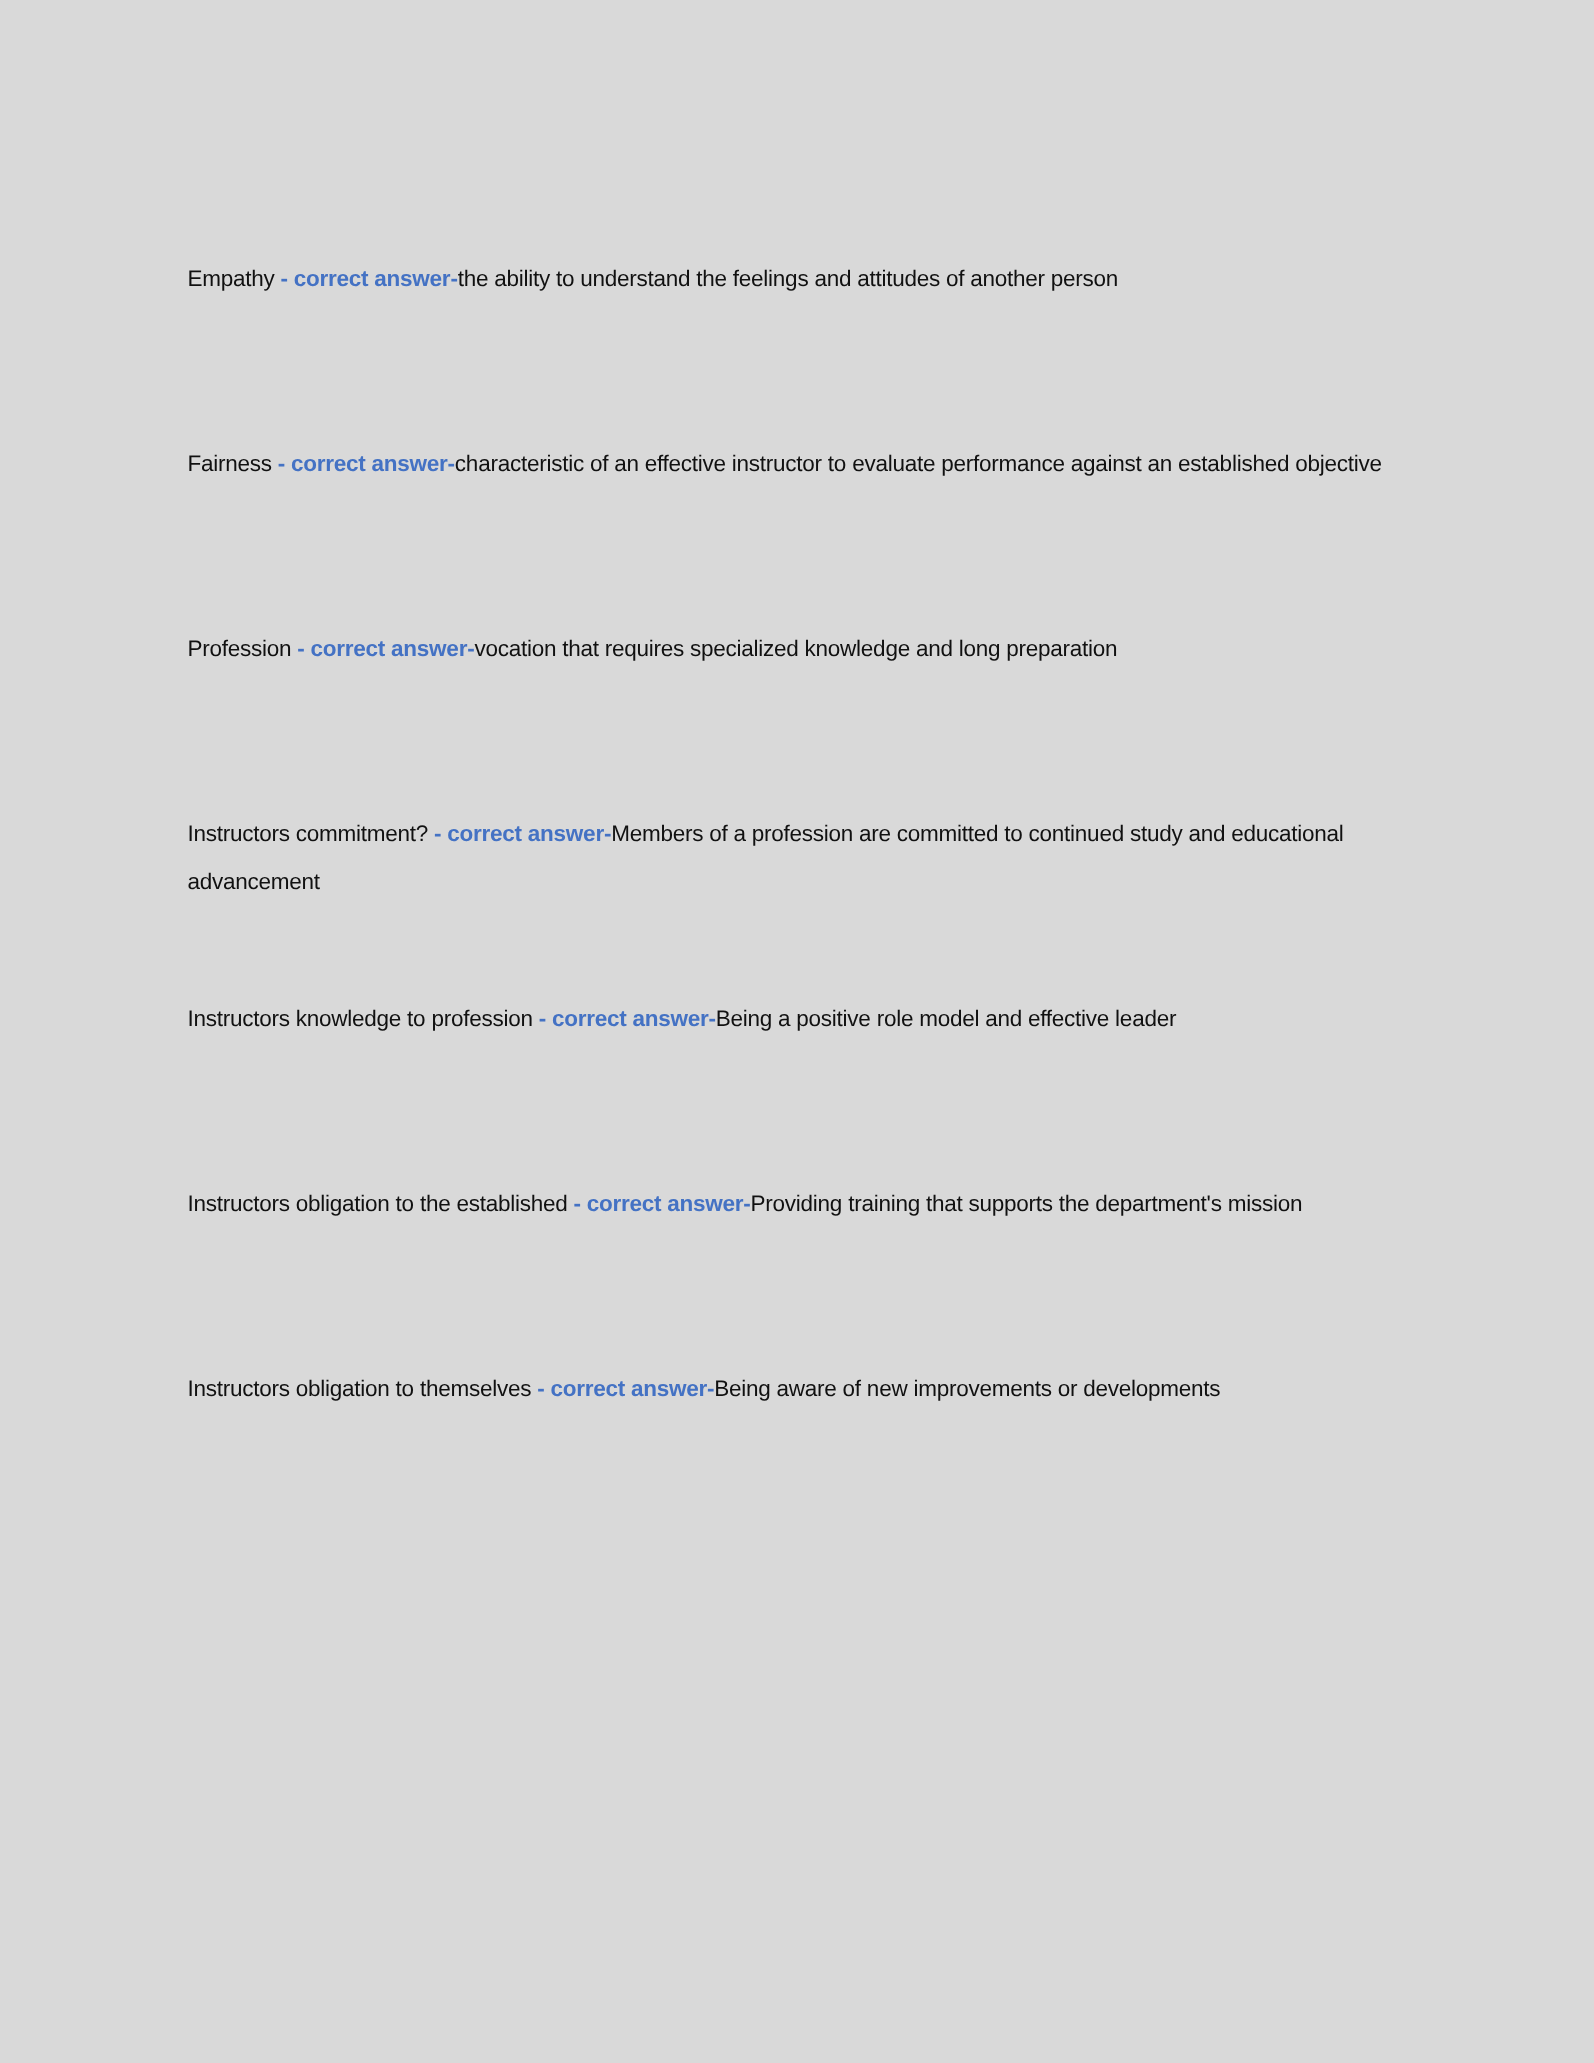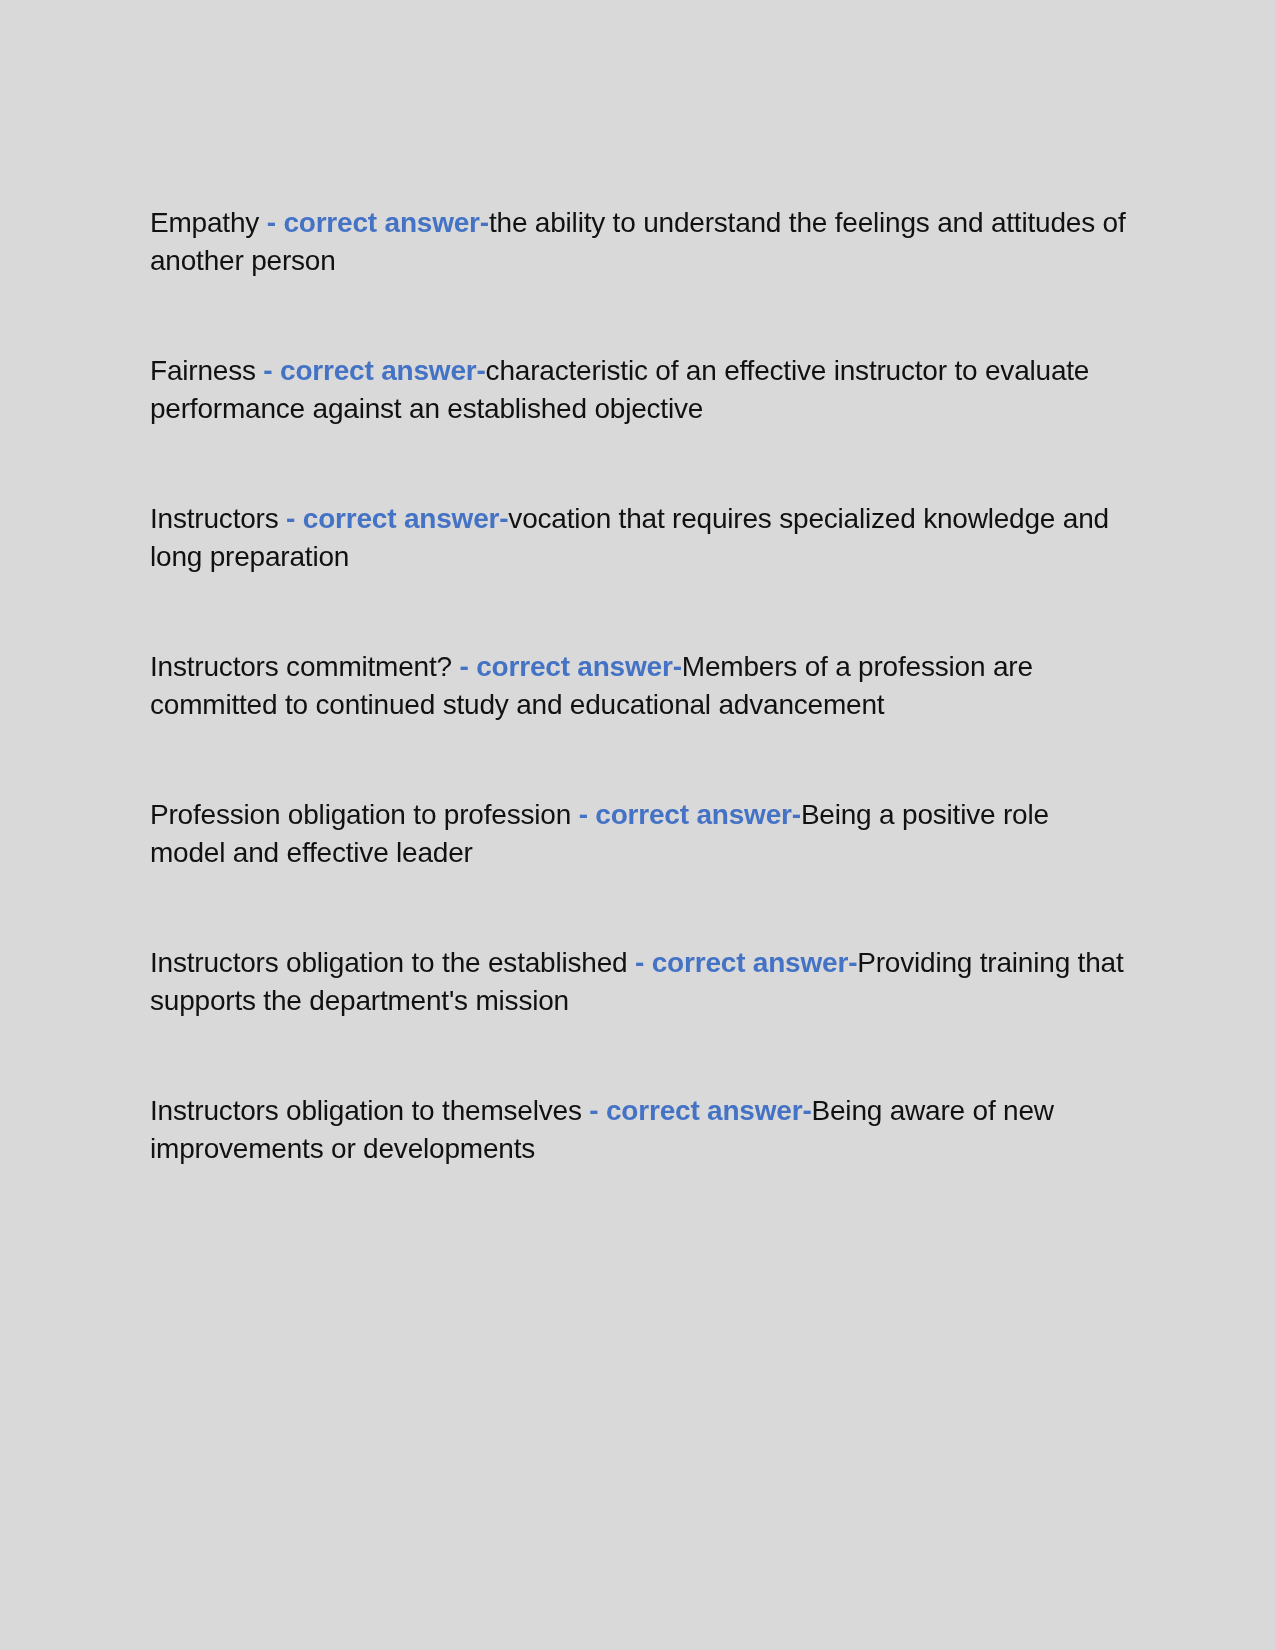--- a/index.html
+++ b/index.html
@@ -6,31 +6,31 @@
     body {
       width: 1275px; height: 1650px;
       background: #d9d9d9;
       font-family: "Liberation Sans", "DejaVu Sans", sans-serif;
       color: #111111;
       position: relative;
       overflow: hidden;
     }
     .page { position: absolute; left: 150px; top: 204px; width: 980px; }
     .entry {
-      font-size: 28px;
+      font-size: 18px;
       line-height: 38px;
       height: 148px;
       letter-spacing: -0.2px;
     }
     .sep { color: #4472c4; font-weight: bold; }
   </style>
 </head>
 <body>
 
 <div class="page">
   <div class="entry"><span>Empathy</span><span class="sep"> - correct answer-</span><span>the ability to understand the feelings and attitudes of another person</span></div>
   <div class="entry"><span>Fairness</span><span class="sep"> - correct answer-</span><span>characteristic of an effective instructor to evaluate performance against an established objective</span></div>
-  <div class="entry"><span>Instructors</span><span class="sep"> - correct answer-</span><span>vocation that requires specialized knowledge and long preparation</span></div>
+  <div class="entry"><span>Profession</span><span class="sep"> - correct answer-</span><span>vocation that requires specialized knowledge and long preparation</span></div>
   <div class="entry"><span>Instructors commitment?</span><span class="sep"> - correct answer-</span><span>Members of a profession are committed to continued study and educational advancement</span></div>
-  <div class="entry"><span>Profession obligation to profession</span><span class="sep"> - correct answer-</span><span>Being a positive role model and effective leader</span></div>
+  <div class="entry"><span>Instructors knowledge to profession</span><span class="sep"> - correct answer-</span><span>Being a positive role model and effective leader</span></div>
   <div class="entry"><span>Instructors obligation to the established</span><span class="sep"> - correct answer-</span><span>Providing training that supports the department's mission</span></div>
   <div class="entry"><span>Instructors obligation to themselves</span><span class="sep"> - correct answer-</span><span>Being aware of new improvements or developments</span></div>
 </div>
 
 </body></html>

